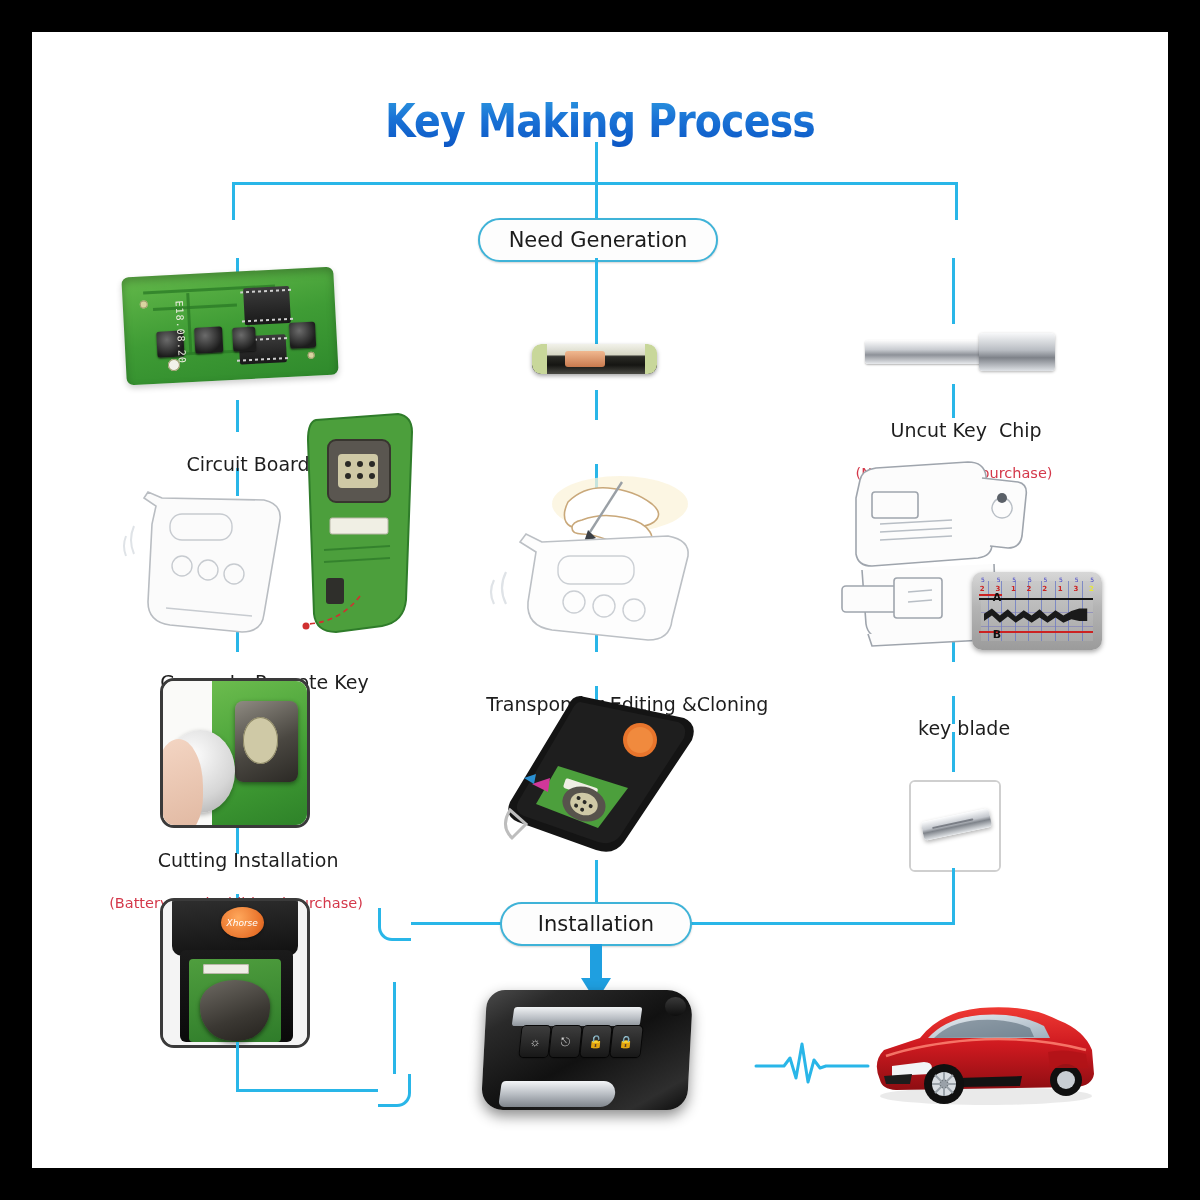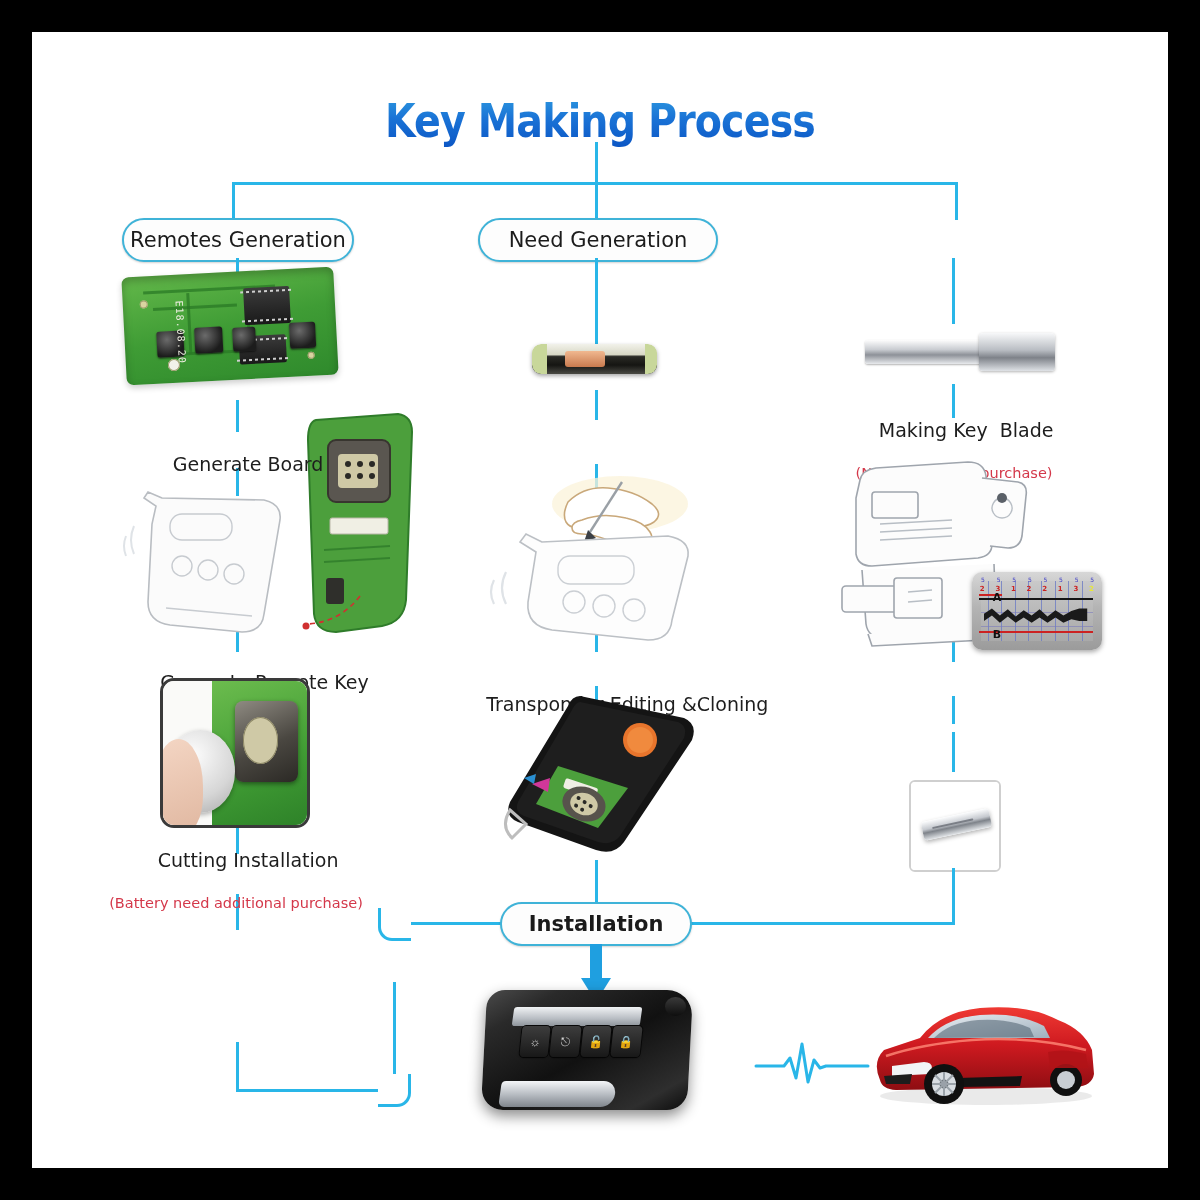--- a/index.html
+++ b/index.html
@@ -317,23 +317,20 @@
   <div class="ln lnv" style="left:563px;top:110px;height:40px;"></div>
 
   <div class="ln lnh" style="left:200px;top:150px;width:726px;"></div>
 
   <div class="ln lnv" style="left:200px;top:150px;height:38px;"></div>
 
   <div class="ln lnv" style="left:923px;top:150px;height:38px;"></div>
 
   <div class="ln lnv" style="left:563px;top:150px;height:38px;"></div>
 
-  <div class="pill" style="left:90px;top:186px;width:228px;height:40px;">
-    <span>Remotes Generation</span>
-  </div>
   <div class="pill" style="left:446px;top:186px;width:236px;height:40px;">
     <span>Need Generation</span>
   </div>
 
   <div class="ln lnv" style="left:204px;top:226px;height:40px;"></div>
   <div class="ln lnv" style="left:204px;top:368px;height:32px;"></div>
   <div class="ln lnv" style="left:204px;top:436px;height:28px;"></div>
   <div class="ln lnv" style="left:204px;top:588px;height:32px;"></div>
   <div class="ln lnv" style="left:204px;top:652px;height:34px;"></div>
   <div class="ln lnv" style="left:204px;top:792px;height:30px;"></div>
@@ -396,21 +393,21 @@
       </g>
       <rect x="32" y="168" width="18" height="26" rx="3" fill="#2f2f2b"></rect>
       <g stroke="#d03030" stroke-width="1.6" fill="none" stroke-dasharray="5 4">
         <path d="M66 186 q-20 26 -52 28"></path>
       </g>
       <circle cx="12" cy="216" r="3.5" fill="#d03030"></circle>
     </svg>
   </div>
 
   <div class="cap" style="left:104px;top:400px;width:200px;">
-    <span>Generate Board</span>
+    <span>Circuit Board</span>
   </div>
 
   <div class="cap" style="left:104px;top:618px;width:200px;">
     <span>Generate Remote Key</span>
   </div>
 
   <div class="frame" style="left:128px;top:646px;width:144px;height:144px;">
     <div class="battphoto">
       <div class="bat-pcb"></div>
       <div class="bat-holder">
@@ -421,20 +418,30 @@
           </div>
       <div class="bat-finger"></div>
     </div>
   </div>
 
   <div class="cap" style="left:64px;top:796px;width:280px;">
     <span>Cutting Installation</span>
     <span class="sub">(Battery need additional purchase)</span>
   </div>
 
+  <div class="frame" style="left:128px;top:866px;width:144px;height:144px;">
+    <div class="shellphoto">
+      <div class="shell-top"></div>
+      <div class="logo-btn">Xhorse</div>
+      <div class="shell-cav"></div>
+      <div class="shell-pcb"></div>
+      <div class="shell-conn"></div>
+      <div class="shell-holder"></div>
+    </div>
+  </div>
 
   <div class="ln lnv" style="left:563px;top:226px;height:86px;"></div>
   <div class="ln lnv" style="left:563px;top:358px;height:30px;"></div>
   <div class="ln lnv" style="left:563px;top:432px;height:32px;"></div>
   <div class="ln lnv" style="left:563px;top:590px;height:30px;"></div>
   <div class="ln lnv" style="left:563px;top:654px;height:36px;"></div>
   <div class="ln lnv" style="left:563px;top:828px;height:62px;"></div>
 
   <div class="chip" style="left:500px;top:312px;width:125px;height:30px;">
     <div class="cap-l"></div>
@@ -508,21 +515,21 @@
   <div class="ln lnv" style="left:920px;top:664px;height:28px;"></div>
   <div class="ln lnv" style="left:920px;top:700px;height:40px;"></div>
   <div class="ln lnv" style="left:920px;top:808px;height:84px;"></div>
 
   <div class="blade" style="left:833px;top:300px;width:190px;height:42px;">
     <div class="shank"></div>
     <div class="head"></div>
   </div>
 
   <div class="cap" style="left:790px;top:366px;width:264px;">
-    <span>Making Key  Blade</span>
+    <span>Uncut Key  Chip</span>
     <span class="sub">(Need additional purchase)</span>
   </div>
 
   <div class="outline" style="left:800px;top:420px;width:200px;height:200px;">
     <svg viewBox="0 0 200 200">
       <g fill="#fcfcfc" stroke="#9fa5ad" stroke-width="1.6">
         <path d="M24 46 L28 28 Q30 18 44 16 L136 10 Q152 10 154 24 L160 92 Q160 104 146 106 L40 114 Q26 114 24 102 Z"></path>
         <path d="M150 26 L186 30 Q196 32 194 44 L190 84 Q188 96 176 96 L158 94"></path>
         <rect x="40" y="40" width="46" height="26" rx="3"></rect>
         <path d="M30 118 L34 172 Q36 186 52 186 L150 180 Q164 178 164 166 L162 112"></path>
@@ -581,38 +588,41 @@
     <div class="mk" style="left:16%;top:24%;">A</div>
 
     <div class="redline" style="left:5%;top:76%;width:88%;"></div>
     <div class="mk" style="left:16%;top:72%;">B</div>
 
     <svg class="keyprofile" style="left:8%;top:40%;width:84%;height:30%;" viewBox="0 0 110 26" preserveAspectRatio="none">
       <path d="M2 12 L10 6 L18 14 L26 7 L34 15 L42 8 L50 14 L58 7 L66 15 L74 8 L82 14 L90 9 L98 6 L106 6 L106 20 L98 20 L90 18 L82 22 L74 16 L66 22 L58 16 L50 22 L42 16 L34 22 L26 15 L18 22 L10 14 L2 20 Z" fill="#1a1a1a"></path>
     </svg>
   </div>
 
+  <div class="cap" style="left:830px;top:664px;width:180px;">
+    <span>key blade</span>
+  </div>
 
   <div class="frame light" style="left:877px;top:748px;width:88px;height:88px;">
     <div class="bladeframe-inner">
           <div class="blade2"></div>
         </div>
   </div>
 
   <div class="ln lnv" style="left:920px;top:836px;height:56px;"></div>
   <div class="ln lnh" style="left:654px;top:890px;width:269px;"></div>
 
   <div class="ln lnv" style="left:204px;top:1010px;height:50px;"></div>
   <div class="ln lnh" style="left:204px;top:1057px;width:160px;"></div>
   <div class="ln lnv" style="left:361px;top:950px;height:110px;"></div>
   <div class="ln lnh" style="left:361px;top:890px;width:112px;"></div>
   <div class="elbow" style="left:346px;top:876px;width:30px;height:30px;border-radius:0 0 0 14px;border-top:none;border-right:none;background:#fff;"></div>
   <div class="elbow" style="left:346px;top:1042px;width:30px;height:30px;border-radius:0 0 14px 0;border-top:none;border-left:none;background:#fff;"></div>
 
-  <div class="pill" style="left:468px;top:870px;width:188px;height:40px;font-weight:bold;">
+  <div class="pill" style="left:468px;top:870px;width:188px;height:40px;">
     <span>Installation</span>
   </div>
 
   <div class="outline" style="left:548px;top:912px;width:32px;height:60px;">
     <svg viewBox="0 0 32 60">
       <path d="M10 0 L22 0 L22 34 L31 34 L16 58 L1 34 L10 34 Z" fill="#1f9fe0"></path>
     </svg>
   </div>
 
   <div class="fob" style="left:452px;top:958px;width:206px;height:120px;">

